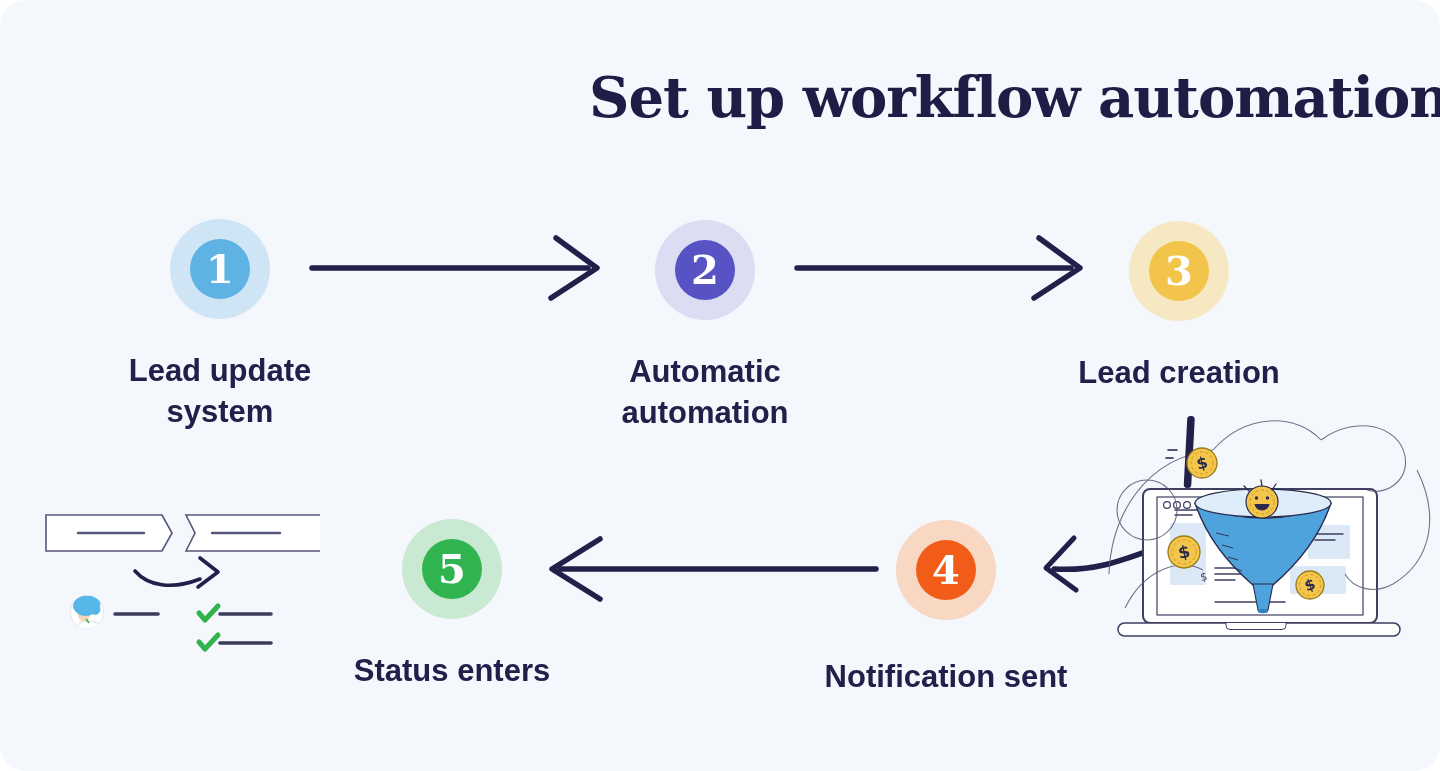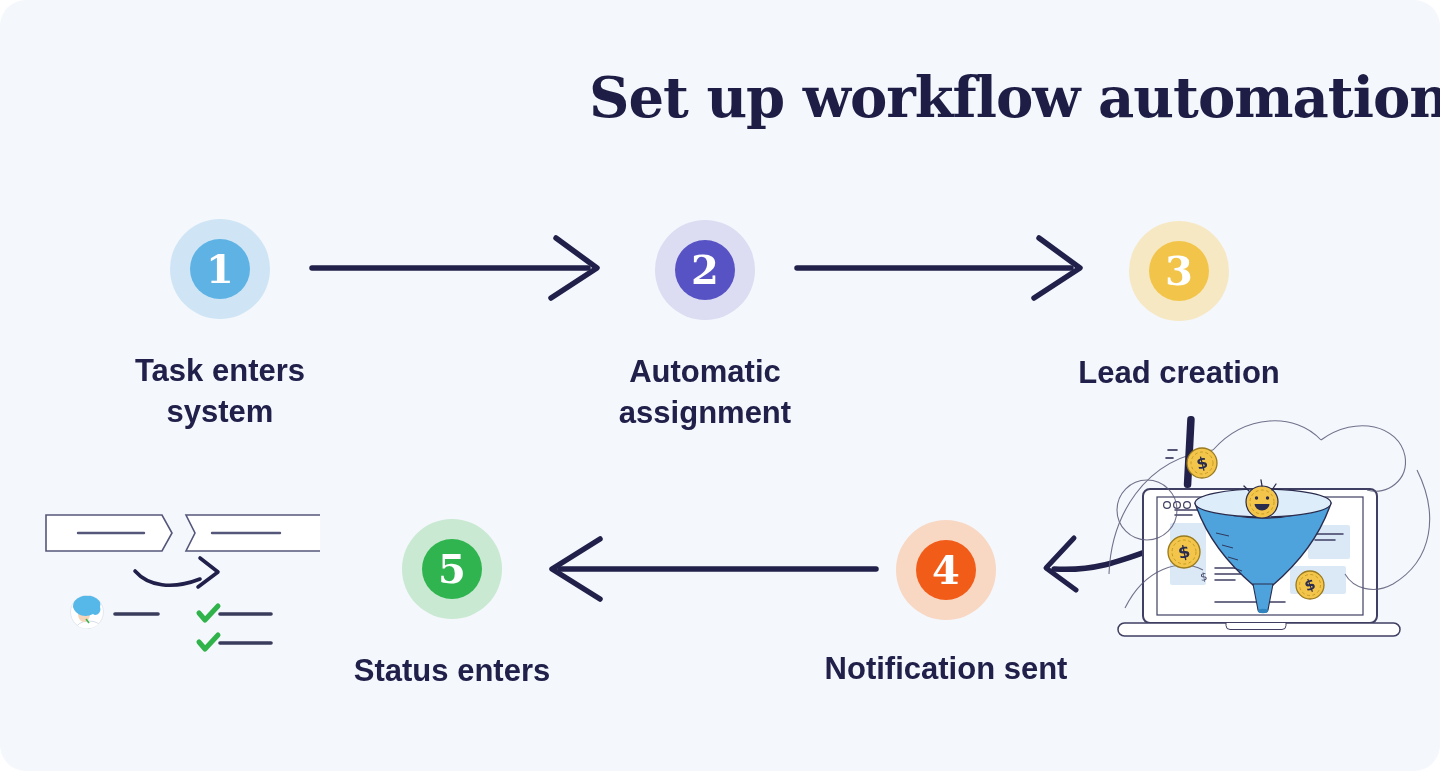--- a/index.html
+++ b/index.html
@@ -28,21 +28,21 @@
   }
   .label{
     position:absolute;top:131px;left:50%;transform:translateX(-50%);
     width:340px;text-align:center;white-space:pre-line;
     font-weight:bold;font-size:31px;line-height:41px;color:#20204a;
   }
   .s1{left:170px;top:219px;}
   .s2{left:655px;top:220px;}
   .s3{left:1129px;top:221px;}
   .s4{left:896px;top:520px;}
-  .s4 .label{top:128px;}
+  .s4 .label{top:136px;}
   .s5{left:402px;top:519px;}
   .ill-left{position:absolute;left:40px;top:495px;}
   .ill-right{position:absolute;left:1095px;top:398px;}
 </style>
 </head>
 <body>
 
 <div class="card">
 
   <h1 class="title">Set up workflow automation</h1>
@@ -67,32 +67,32 @@
       </g>
     </g>
   </svg>
 
   <div class="step s1" style="--circle: #5eb3e4; --halo: #cfe5f6;">
     <div class="halo">
       <div class="circle">
         <span class="num">1</span>
       </div>
     </div>
-    <div class="label">Task enters
+    <div class="label">Lead update
 system</div>
   </div>
 
   <div class="step s2" style="--circle: #5753c5; --halo: #dcdcf2;">
     <div class="halo">
       <div class="circle">
         <span class="num">2</span>
       </div>
     </div>
     <div class="label">Automatic
-assignment</div>
+automation</div>
   </div>
 
   <div class="step s3" style="--circle: #f2c54a; --halo: #f7e8c4;">
     <div class="halo">
       <div class="circle">
         <span class="num">3</span>
       </div>
     </div>
     <div class="label">Lead creation</div>
   </div>

